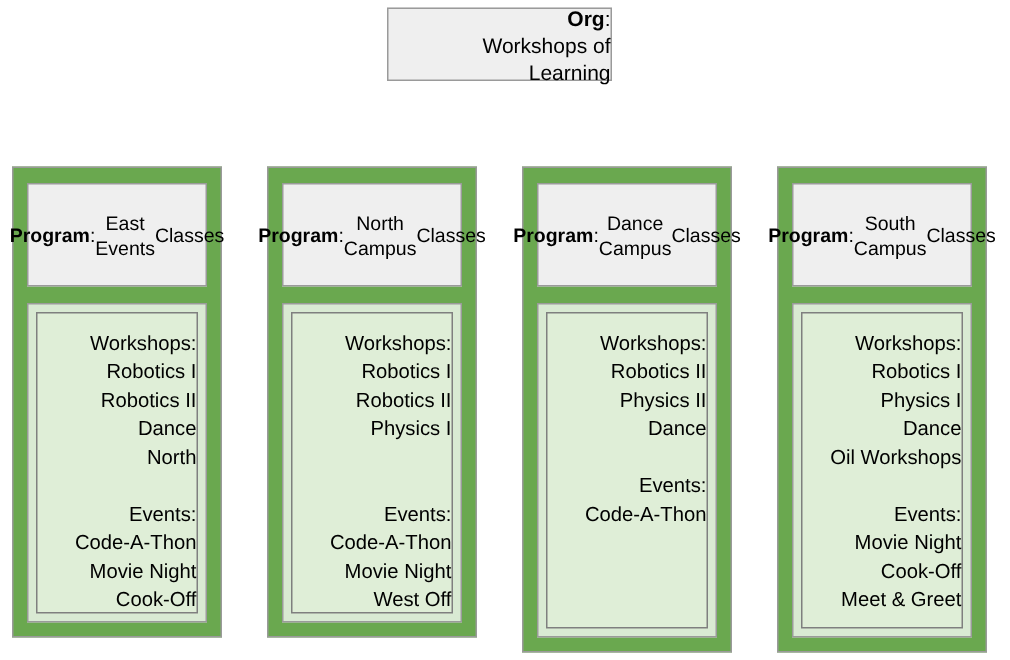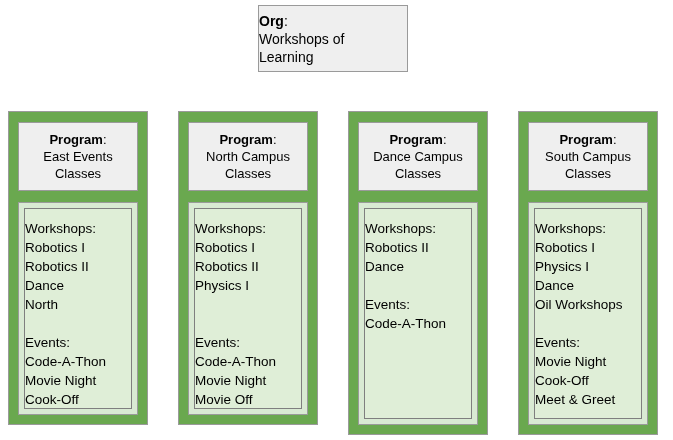--- a/index.html
+++ b/index.html
@@ -15,27 +15,27 @@
     overflow: hidden;
     position: relative;
   }
 
   
   #org-box {
     position: absolute;
     left: 258px;
     top: 5px;
     width: 150px;
-    height: 67px;
+    height: 49px;
     background: #efefef;
     border: 1px solid #9a9a9a;
     box-sizing: border-box;
     display: flex;
     flex-direction: column;
-    align-items: flex-start;
+    align-items: flex-end;
     justify-content: center;
     text-align: center;
     font-size: 14px;
     line-height: 18px;
   }
   #org-box .label-line {
     font-weight: bold;
   }
   #org-box .label-line .colon {
     font-weight: normal;
@@ -62,21 +62,21 @@
   .program-col.c1 { left: 170px; height: 314px; }
   .program-col.c2 { left: 340px; height: 324px; }
   .program-col.c3 { left: 510px; height: 324px; }
 
   .program-header {
     background: #efefef;
     border: 1px solid #9a9a9a;
     box-sizing: border-box;
     height: 69px;
     display: flex;
-    flex-direction: column;
+    flex-direction: row;
     align-items: center;
     justify-content: center;
     text-align: center;
     font-size: 13px;
     line-height: 17px;
   }
   .program-header .label-line {
     font-weight: bold;
   }
   .program-header .label-line .colon {
@@ -94,21 +94,21 @@
   .program-col.c1 .detail-panel { height: 213px; }
   .program-col.c2 .detail-panel { height: 223px; }
   .program-col.c3 .detail-panel { height: 223px; }
 
   .detail-box {
     width: 100%;
     height: 100%;
     background: #dfeed7;
     border: 1px solid #7f7f7f;
     box-sizing: border-box;
-    text-align: left;
+    text-align: right;
     font-size: 13.5px;
     line-height: 19px;
     padding-top: 10px;
   }
   .group-title { }
   .group-items { }
   .group-gap { height: 19px; }
 </style>
 </head>
 <body>
@@ -160,37 +160,38 @@
           <div>Robotics I</div>
           <div>Robotics II</div>
           <div>Physics I</div>
         </div>
         <div class="group-gap"></div>
         <div class="group-gap"></div>
         <div class="group-title">Events:</div>
         <div class="group-items">
           <div>Code-A-Thon</div>
           <div>Movie Night</div>
-          <div>Movie Off</div>
+          <div>West Off</div>
         </div>
       </div>
     </div>
   </div>
 
   <div class="program-col c2">
     <div class="program-header">
       <div class="label-line"><span>Program</span><span class="colon">:</span></div>
       <div>Dance Campus</div>
       <div>Classes</div>
     </div>
     <div class="detail-panel">
       <div class="detail-box">
         <div class="group-title">Workshops:</div>
         <div class="group-items">
           <div>Robotics II</div>
+          <div>Physics II</div>
           <div>Dance</div>
         </div>
         <div class="group-gap"></div>
         <div class="group-title">Events:</div>
         <div class="group-items">
           <div>Code-A-Thon</div>
         </div>
       </div>
     </div>
   </div>

